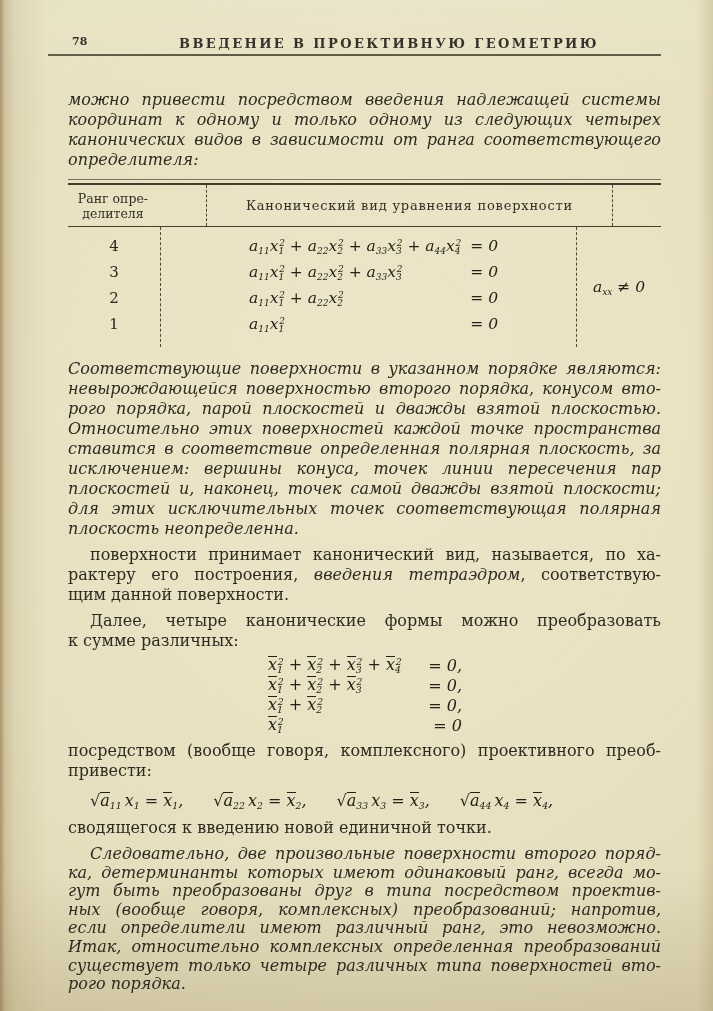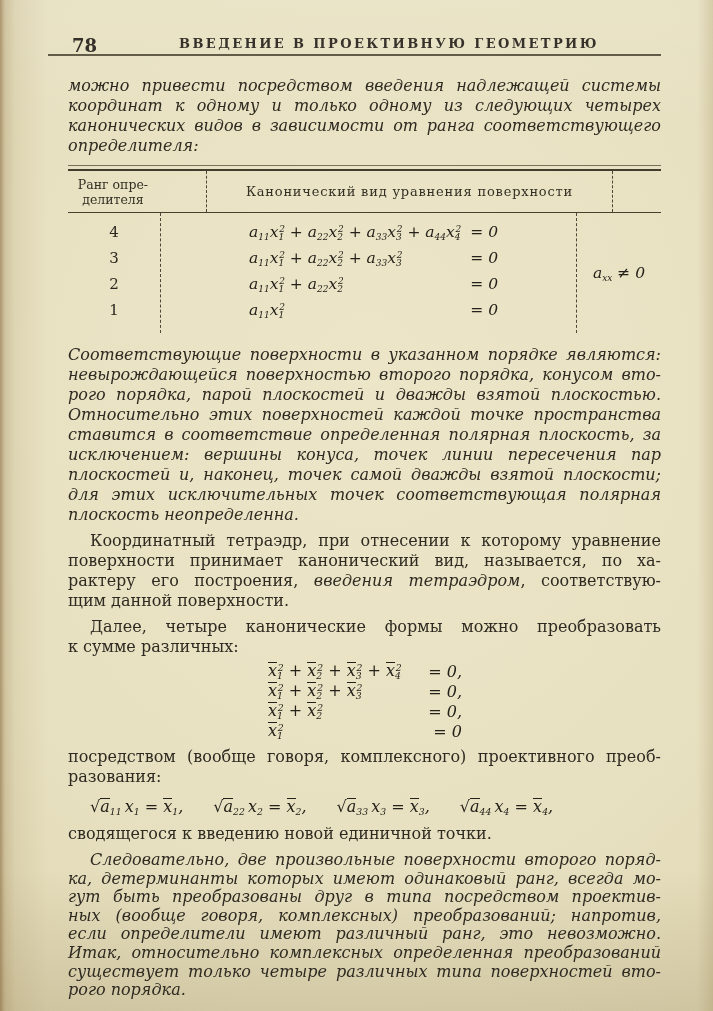--- a/index.html
+++ b/index.html
@@ -11,29 +11,29 @@
   }
   .page{
     position:absolute;left:0;top:0;width:713px;height:1011px;
     background:
       linear-gradient(90deg, rgba(122,86,41,0.55) 0px, rgba(146,120,70,0.28) 5px, rgba(160,140,92,0.14) 15px, rgba(0,0,0,0) 48px),
       linear-gradient(270deg, rgba(146,126,76,0.22) 0px, rgba(0,0,0,0) 16px),
       linear-gradient(180deg, rgba(255,255,255,0.10) 0%, rgba(0,0,0,0) 12%, rgba(0,0,0,0) 86%, rgba(116,98,54,0.16) 100%),
       radial-gradient(105% 85% at 52% 38%, #ece5c8 0%, #e7e0c0 60%, #ddd3ae 100%);
   }
   
-  .folio{position:absolute;left:72px;top:35px;font-size:18px;font-weight:bold;color:#33302a;}
+  .folio{position:absolute;left:72px;top:35px;font-size:11px;font-weight:bold;color:#33302a;}
   .rtitle{
     position:absolute;top:36px;left:150px;right:85px;
     text-align:center;font-size:13px;font-weight:bold;
     letter-spacing:2.4px;color:#36322b;white-space:nowrap;
   }
   .headrule{position:absolute;top:54px;left:48px;width:613px;height:2px;background:#4a4433;opacity:.85;}
 
-  .content{position:absolute;left:68px;top:0;width:593px;}
+  .content{position:absolute;left:68px;top:14px;width:593px;}
 
   
   .para{color:#2e2a21;font-size:16px;}
   .italic{font-style:italic;}
   .tline{height:20px;line-height:20px;text-align:justify;text-align-last:justify;white-space:normal;}
   .tight .tline{height:18.6px;line-height:18.6px;}
   .tline.last{text-align-last:left;}
   .indent .tline:first-child{text-indent:22px;}
 
   .p1{margin-top:76px;}
@@ -139,21 +139,20 @@
         <div class="tline">рого порядка, парой плоскостей и дважды взятой плоскостью.</div>
         <div class="tline">Относительно этих поверхностей каждой точке пространства</div>
         <div class="tline">ставится в соответствие определенная полярная плоскость, за</div>
         <div class="tline">исключением: вершины конуса, точек линии пересечения пар</div>
         <div class="tline">плоскостей и, наконец, точек самой дважды взятой плоскости;</div>
         <div class="tline">для этих исключительных точек соответствующая полярная</div>
         <div class="tline last">плоскость неопределенна.</div>
       </div>
 
     <div class="para indent p3">
-        <div class="tline">Координатный тетраэдр, при отнесении к которому уравнение</div>
         <div class="tline">поверхности принимает канонический вид, называется, по ха-</div>
         <div class="tline">рактеру его построения, <i>введения тетраэдром</i>, соответствую-</div>
         <div class="tline last">щим данной поверхности.</div>
       </div>
 
     <div class="para indent p4">
         <div class="tline">Далее, четыре канонические формы можно преобразовать</div>
         <div class="tline last">к сумме различных:</div>
       </div>
 
@@ -171,21 +170,21 @@
         <span class="eqm">= 0,</span>
       </div>
       <div class="srow">
         <span class="eqm"><span class="ovl">x</span><sub>1</sub><sup>2</sup></span>
         <span class="eqm">= 0</span>
       </div>
     </div>
 
     <div class="para p5">
         <div class="tline">посредством (вообще говоря, комплексного) проективного преоб-</div>
-        <div class="tline last">разования:</div>
+        <div class="tline last">привести:</div>
       </div>
 
     <div class="sqrtline">
       <span class="eqm">√<span class="ovl">a</span><sub>11</sub> x<sub>1</sub> = <span class="ovl">x</span><sub>1</sub>,</span>
       <span class="eqm">√<span class="ovl">a</span><sub>22</sub> x<sub>2</sub> = <span class="ovl">x</span><sub>2</sub>,</span>
       <span class="eqm">√<span class="ovl">a</span><sub>33</sub> x<sub>3</sub> = <span class="ovl">x</span><sub>3</sub>,</span>
       <span class="eqm">√<span class="ovl">a</span><sub>44</sub> x<sub>4</sub> = <span class="ovl">x</span><sub>4</sub>,</span>
     </div>
 
     <div class="para p6">

